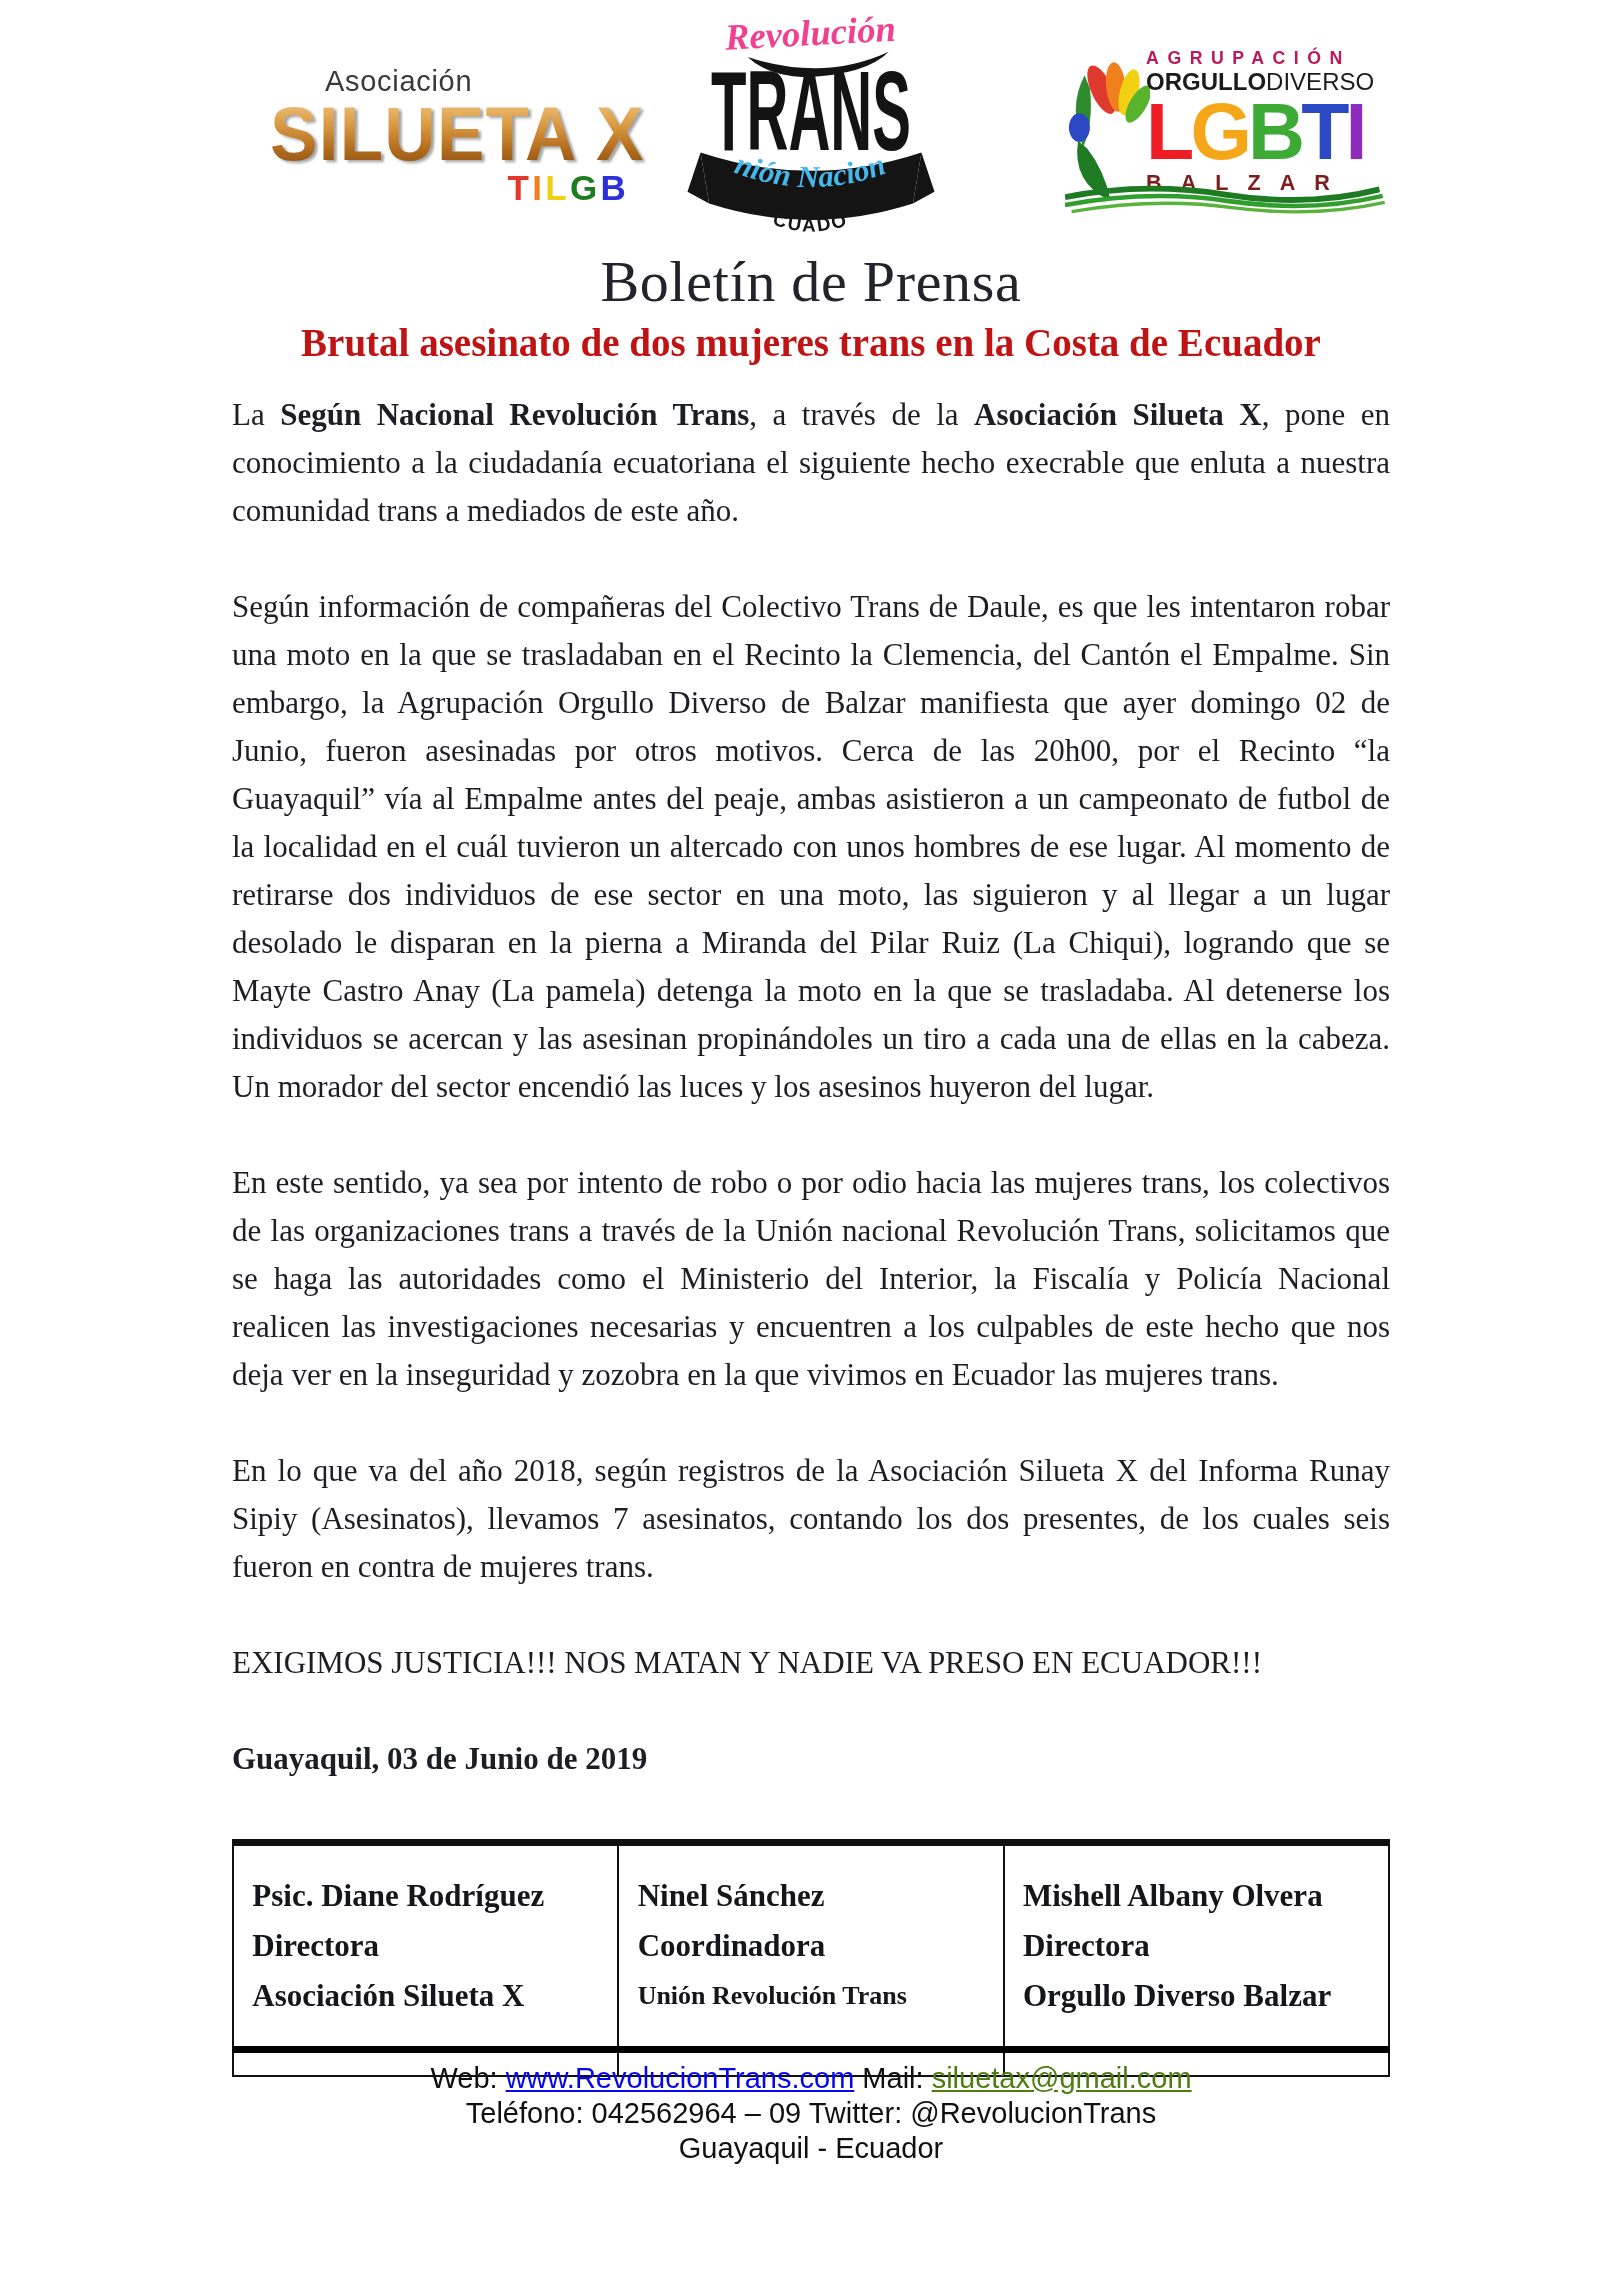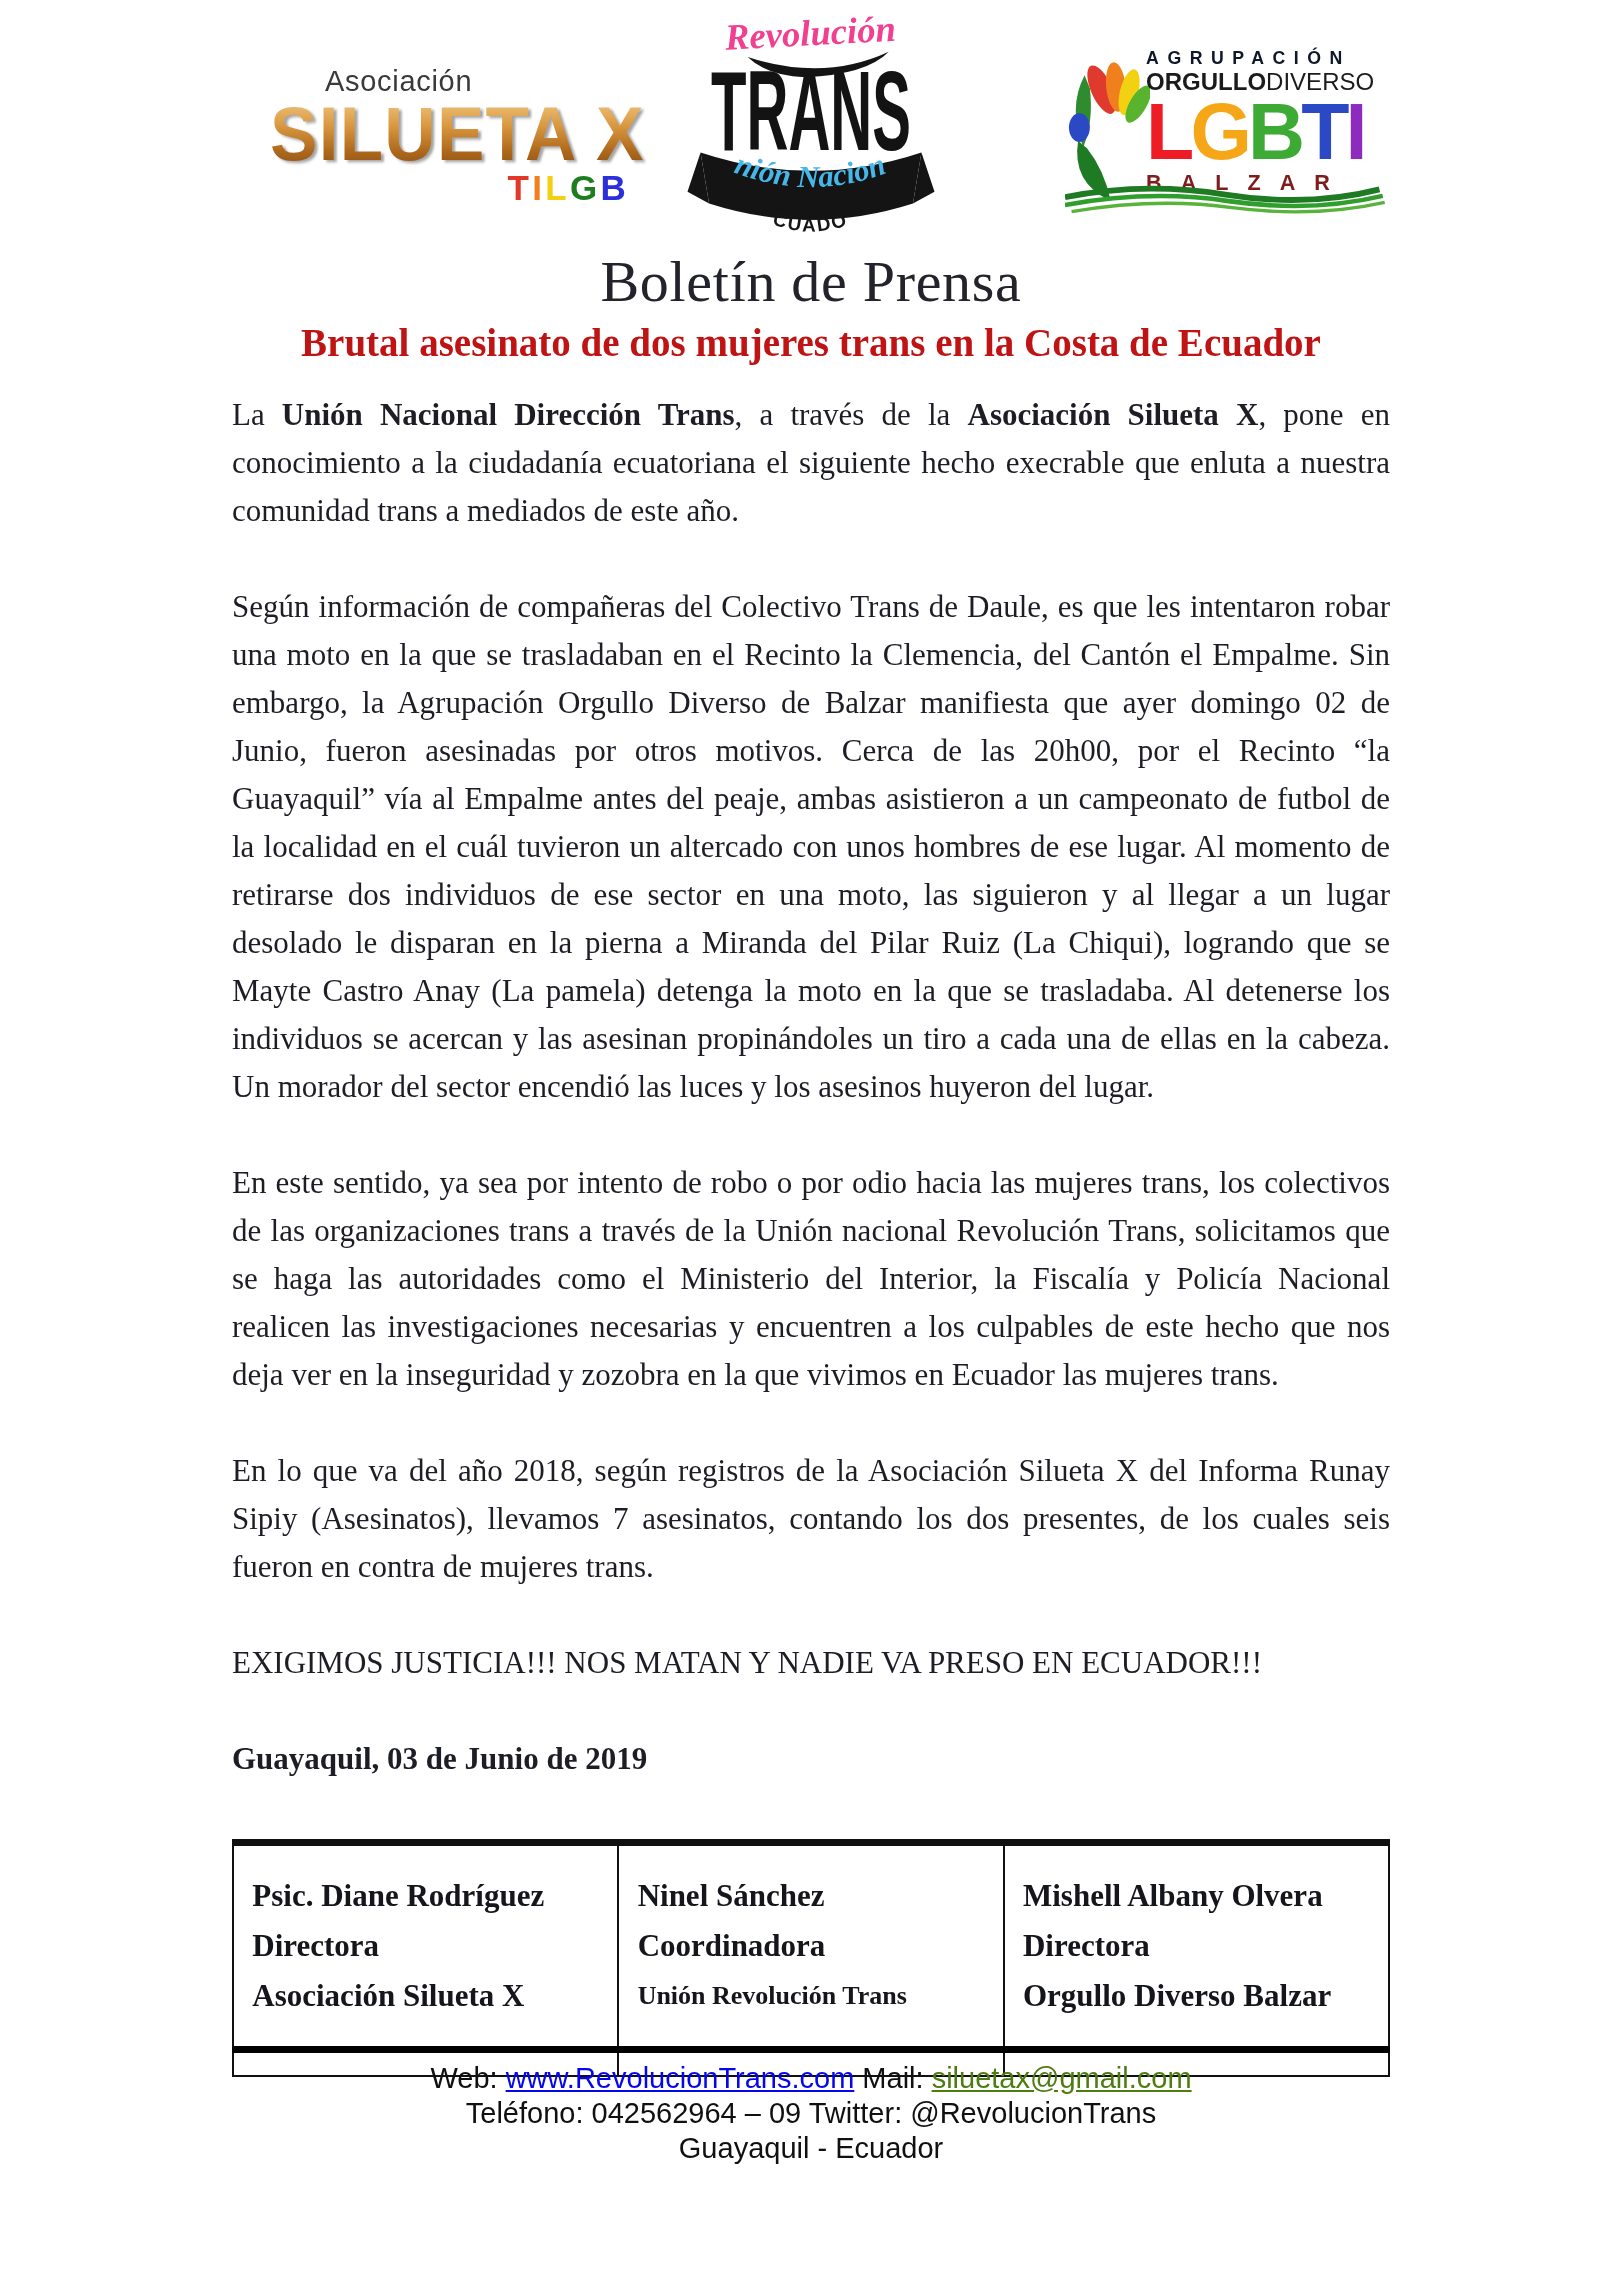--- a/index.html
+++ b/index.html
@@ -13,21 +13,21 @@
   .asc{font:400 29px/1.05 "Liberation Sans",sans-serif;color:#3a3a3c;margin-left:55px;letter-spacing:0.7px;}
   .sx{font:700 71px/1 "Liberation Sans",sans-serif;white-space:nowrap;letter-spacing:1.3px;
       background:linear-gradient(180deg,#f2cb86 0%,#d9973f 40%,#b06a1d 72%,#8a4d12 100%);
       -webkit-background-clip:text;background-clip:text;color:transparent;
       filter:drop-shadow(3.3px 2.6px 1.3px rgba(90,90,90,.55));transform:scaleY(1.06);transform-origin:top left;}
   .tilgb{text-align:right;margin-right:34px;margin-top:2.6px;
          font:700 35px/1 "Liberation Sans",sans-serif;letter-spacing:3.3px;}
   .logo-trans{position:absolute;left:50%;transform:translateX(-50%);top:0;width:281px;height:228px;}
   .logo-orgullo{position:absolute;right:3.9px;top:38px;width:321px;height:165px;}
   .org-text{position:absolute;left:81px;top:0;width:239px;}
-  .agr{font:600 17.7px/1.1 "Liberation Sans",sans-serif;letter-spacing:8.5px;color:#0f172a;white-space:nowrap;}
+  .agr{font:600 17.7px/1.1 "Liberation Sans",sans-serif;letter-spacing:8.5px;color:#be185d;white-space:nowrap;}
   .od{font:400 24px/1.15 "Liberation Sans",sans-serif;color:#1b1b1b;white-space:nowrap;}
   .od b{font-weight:800;}
   .lgbti{font:900 79px/0.92 "Liberation Sans",sans-serif;letter-spacing:-3.9px;white-space:nowrap;}
   .blz{font:700 21.6px/1.1 "Liberation Sans",sans-serif;letter-spacing:19px;color:#7f1d1d;margin-top:2.6px;white-space:nowrap;}
 
   
   .title{margin:11.8px 0 0;text-align:center;font:400 58px/1.12 "Liberation Serif",serif;
          color:#23232c;letter-spacing:0.7px;}
   .subtitle{margin:3.9px 0 0;text-align:center;font:700 39px/1.25 "Liberation Serif",serif;
             color:#c01414;white-space:nowrap;}
@@ -106,21 +106,21 @@
           <path d="M0,38 Q130,14 250,32 Q375,50 485,24" fill="none" stroke="#2f9e2c" stroke-width="7"></path>
           <path d="M10,48 Q140,26 255,42 Q380,58 488,34" fill="none" stroke="#57b33a" stroke-width="5"></path>
         </svg>
       </div>
     </div>
 
     <h1 class="title">Boletín de Prensa</h1>
     <h2 class="subtitle">Brutal asesinato de dos mujeres trans en la Costa de Ecuador</h2>
 
     <div class="body-copy">
-        <p><span>La </span><b>Unión Nacional Dirección Trans</b><span>, a través de la </span><b>Asociación Silueta X</b><span>, pone en conocimiento a la ciudadanía ecuatoriana el siguiente hecho execrable que enluta a nuestra comunidad trans a mediados de este año.</span></p>
+        <p><span>La </span><b>Según Nacional Revolución Trans</b><span>, a través de la </span><b>Asociación Silueta X</b><span>, pone en conocimiento a la ciudadanía ecuatoriana el siguiente hecho execrable que enluta a nuestra comunidad trans a mediados de este año.</span></p>
         <p><span>Según información de compañeras del Colectivo Trans de Daule, es que les intentaron robar una moto en la que se trasladaban en el Recinto la Clemencia, del Cantón el Empalme. Sin embargo, la Agrupación Orgullo Diverso de Balzar manifiesta que ayer domingo 02 de Junio, fueron asesinadas por otros motivos. Cerca de las 20h00, por el Recinto “la Guayaquil” vía al Empalme antes del peaje, ambas asistieron a un campeonato de futbol de la localidad en el cuál tuvieron un altercado con unos hombres de ese lugar. Al momento de retirarse dos individuos de ese sector en una moto, las siguieron y al llegar a un lugar desolado le disparan en la pierna a Miranda del Pilar Ruiz (La Chiqui), logrando que se Mayte Castro Anay (La pamela) detenga la moto en la que se trasladaba. Al detenerse los individuos se acercan y las asesinan propinándoles un tiro a cada una de ellas en la cabeza. Un morador del sector encendió las luces y los asesinos huyeron del lugar.</span></p>
         <p><span>En este sentido, ya sea por intento de robo o por odio hacia las mujeres trans, los colectivos de las organizaciones trans a través de la Unión nacional Revolución Trans, solicitamos que se haga las autoridades como el Ministerio del Interior, la Fiscalía y Policía Nacional realicen las investigaciones necesarias y encuentren a los culpables de este hecho que nos deja ver en la inseguridad y zozobra en la que vivimos en Ecuador las mujeres trans.</span></p>
         <p><span>En lo que va del año 2018, según registros de la Asociación Silueta X del Informa Runay Sipiy (Asesinatos), llevamos 7 asesinatos, contando los dos presentes, de los cuales seis fueron en contra de mujeres trans.</span></p>
       </div>
     <p class="exigimos">EXIGIMOS JUSTICIA!!! NOS MATAN Y NADIE VA PRESO EN ECUADOR!!!</p>
     <p class="dateline">Guayaquil, 03 de Junio de 2019</p>
 
     <table class="sig">
       <tbody>
           <tr>

